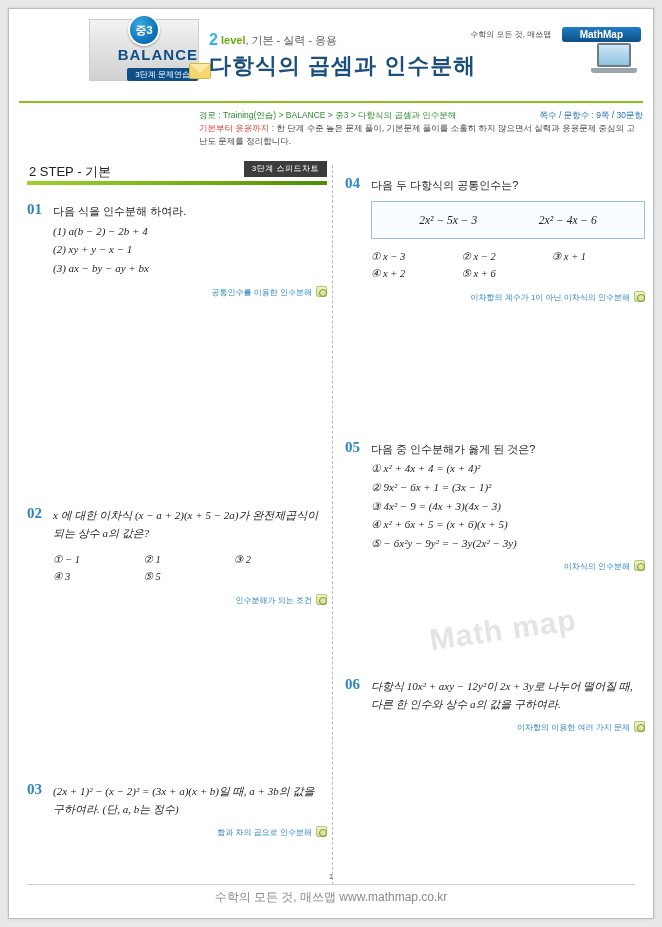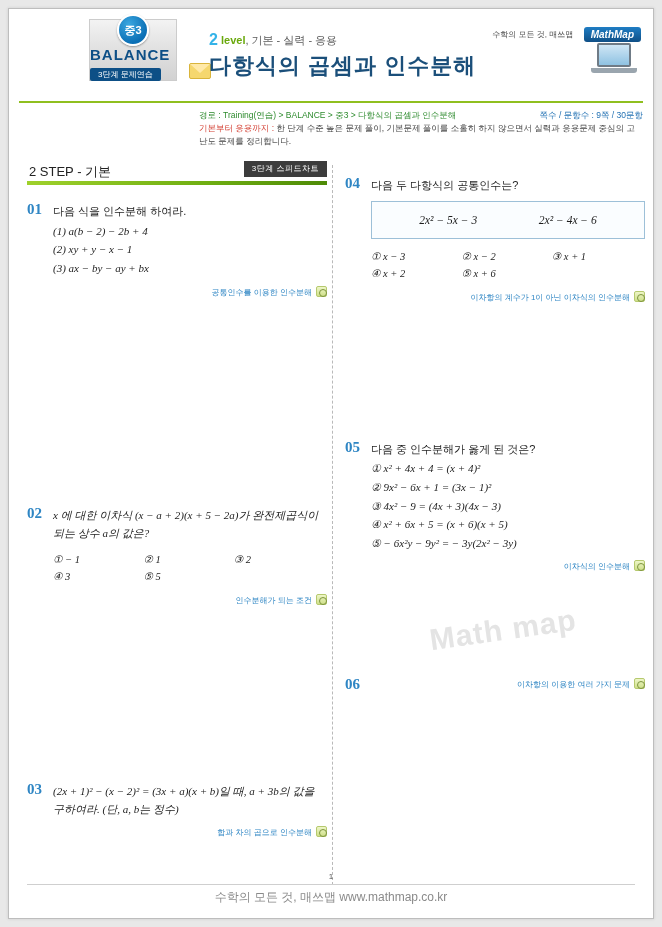--- a/index.html
+++ b/index.html
@@ -22,24 +22,24 @@
 
   
   .header {
     position:relative;
     height: 86px;
     margin: 8px 10px 0 10px;
     border-bottom: 2px solid #8fbf1f;
   }
   .hdr-left {
     position:absolute; left:70px; top:2px;
-    width: 88px; height: 62px;
+    width: 110px; height: 62px;
     background: linear-gradient(to bottom,#f3f3f3 0%, #e2e2e2 45%, #d2d2d2 100%);
     border:1px solid #cccccc;
-    text-align:left;
+    text-align:right;
   }
   .badge-circle {
     position:absolute; left:50%; top:-6px; transform:translateX(-50%);
     width:32px;height:32px;border-radius:50%;
     background: radial-gradient(circle at 35% 30%, #3aa7e0, #0b6fb5 70%);
     color:#fff; font-size:11px; font-weight:bold;
     display:flex;align-items:center;justify-content:center;
     border:2px solid #ffffff;
     box-shadow:0 1px 2px rgba(0,0,0,.35);
   }
@@ -66,22 +66,22 @@
     font-size:22px; font-weight:bold; color:#1b4f7a;
     letter-spacing:1px; margin-top:2px;
   }
   .brand-box {
     position:absolute; right:2px; top:8px; text-align:right;
   }
   .brand-tag { font-size:8px; color:#4a4a4a; display:inline-block; vertical-align:middle;}
   .brand-logo {
     display:inline-block; margin-left:6px; vertical-align:middle;
     background: linear-gradient(to bottom,#1f7dc4,#0f4f86);
-    color:#fff; font-size:10px; font-weight:bold; font-style:italic;
-    padding:2px 7px; border-radius:3px;
+    color:#fff; font-size:10px; font-weight:bold; 
+    padding:2px 18px; border-radius:3px;
   }
   .laptop {
     position:absolute; right:6px; top:26px;
     width:46px; height:34px;
   }
   .laptop .scr {
     position:absolute; left:6px; top:0; width:34px; height:24px;
     border:2px solid #6f7b86; border-radius:2px;
     background: linear-gradient(to bottom,#cfe6f5,#8fc2e2);
   }
@@ -329,20 +329,21 @@
           </div>
           <div class="tagline">
             <span>이차식의 인수분해</span><span class="tagpad"></span>
           </div>
         </div>
       </div>
 
       <div class="prob" style="margin-top:104px;">
         <div class="pnum">06</div>
         <div class="pbody">
+          <div class="mth">다항식  10x² + axy − 12y²이  2x + 3y로 나누어 떨어질 때, 다른 한 인수와 상수 a의 값을 구하여라.</div>
           <div class="tagline">
             <span>이차항의 이용한 여러 가지 문제</span><span class="tagpad"></span>
           </div>
         </div>
       </div>
     </div>
   </div>
 
   <div class="footer">
     <div class="pg-no">1</div>

